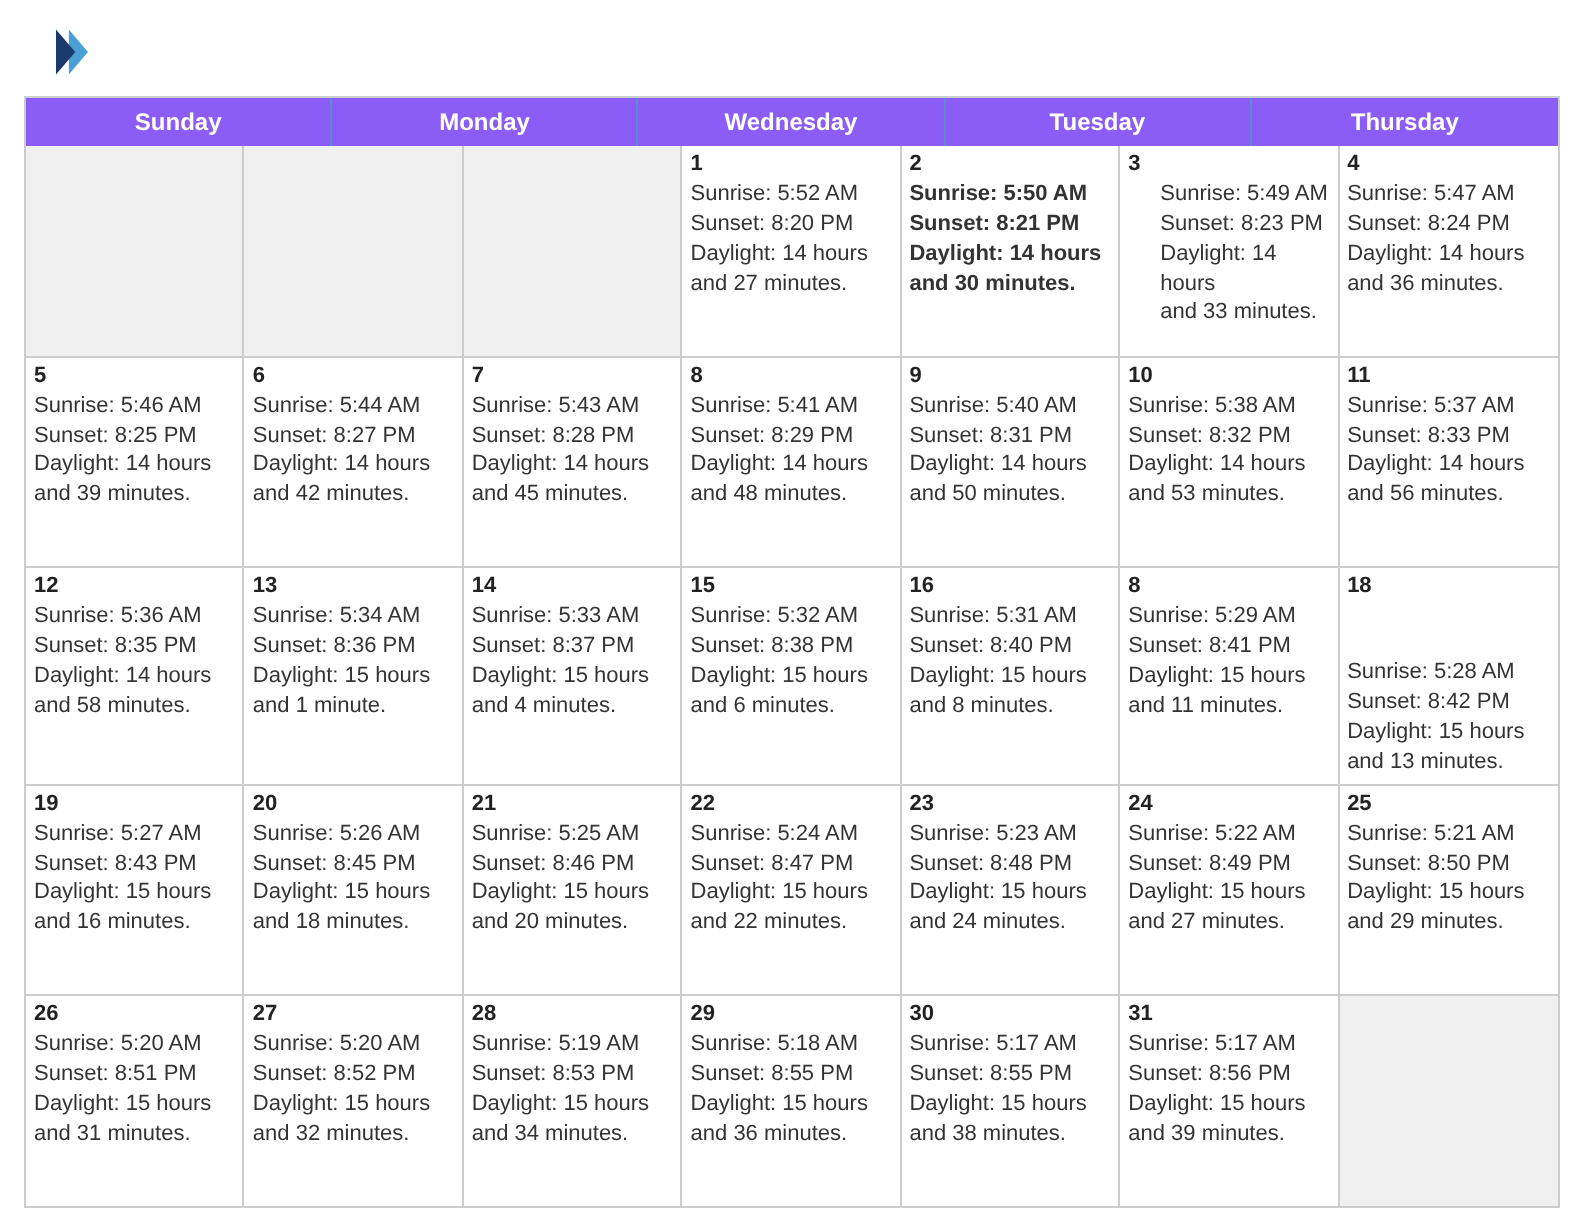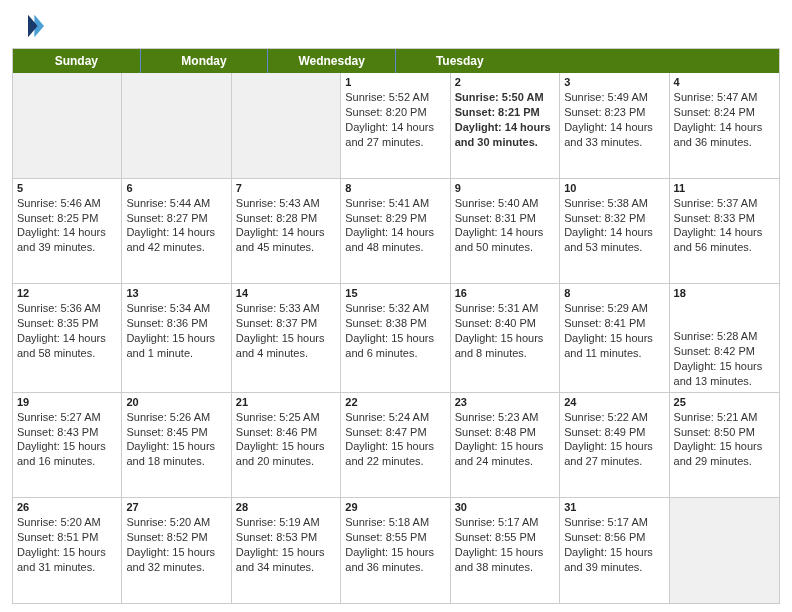--- a/index.html
+++ b/index.html
@@ -54,22 +54,22 @@
       color: #333;
     }
     .calendar {
       flex: 1;
       display: flex;
       flex-direction: column;
       border: 1px solid #ccc;
     }
     .cal-header {
       display: grid;
-      grid-template-columns: repeat(6, 1fr);
-      background: #4d7c0f;
+      grid-template-columns: repeat(5, 1fr);
+      background: #8b5cf6;
     }
     .cal-header-cell {
       color: #fff;
       font-size: 12px;
       font-weight: bold;
       text-align: center;
       padding: 5px 2px;
       border-right: 1px solid #5a8bd0;
     }
     .cal-header-cell:last-child { border-right: none; }
@@ -129,20 +129,21 @@
       <div class="location"></div>
     </div>
   </div>
 
   <div class="calendar">
     <div class="cal-header">
     <div class="cal-header-cell">Sunday</div>
         <div class="cal-header-cell">Monday</div>
         <div class="cal-header-cell">Wednesday</div>
         <div class="cal-header-cell">Tuesday</div>
+        <div class="cal-header-cell">Thursday</div>
       </div>
     <div class="cal-body">
     <div class="cal-row">
           <div class="cal-cell shaded"></div>
           <div class="cal-cell shaded"></div>
           <div class="cal-cell shaded"></div>
           <div class="cal-cell">
             <span class="day-num">1</span>
             <div class="cell-info" style="white-space: pre-line;">Sunrise: 5:52 AM
 Sunset: 8:20 PM
@@ -151,21 +152,21 @@
           </div>
           <div class="cal-cell">
             <span class="day-num">2</span>
             <div class="cell-info" style="white-space: pre-line; font-weight: bold;">Sunrise: 5:50 AM
 Sunset: 8:21 PM
 Daylight: 14 hours
 and 30 minutes.</div>
           </div>
           <div class="cal-cell">
             <span class="day-num">3</span>
-            <div class="cell-info" style="white-space: pre-line;">Sunrise: 5:49 AM
+            <div class="cell-info" style="white-space: pre-line; margin-left: 16px;">Sunrise: 5:49 AM
 Sunset: 8:23 PM
 Daylight: 14 hours
 and 33 minutes.</div>
           </div>
           <div class="cal-cell">
             <span class="day-num">4</span>
             <div class="cell-info" style="white-space: pre-line;">Sunrise: 5:47 AM
 Sunset: 8:24 PM
 Daylight: 14 hours
 and 36 minutes.</div>

